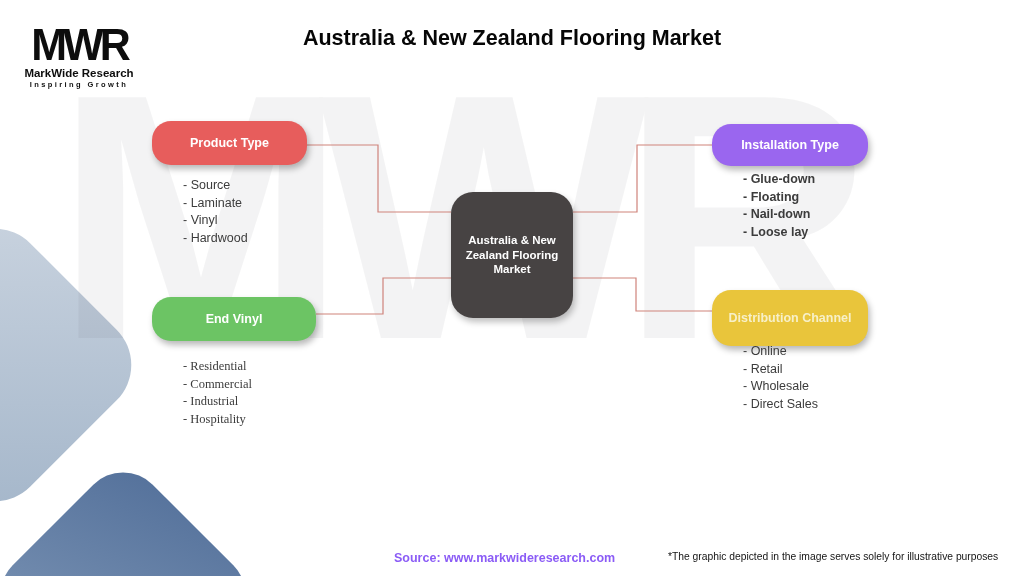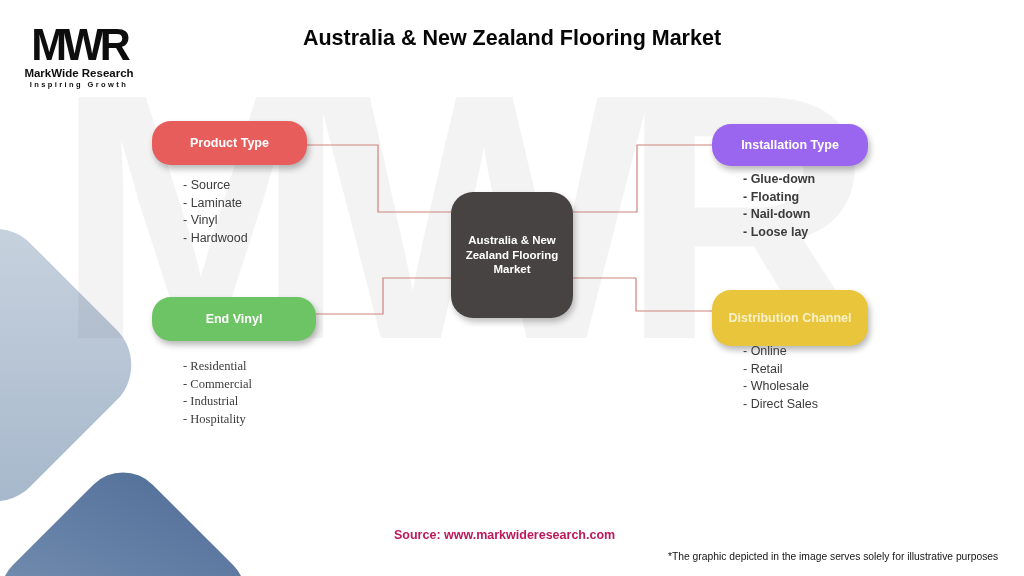--- a/index.html
+++ b/index.html
@@ -76,22 +76,22 @@
     position: absolute; z-index: 2;
     font-size: 12.5px; color: var(--text-dark); line-height: 17.6px;
   }
   .list-product      { left: 183px; top: 177px; }
   .list-installation { left: 743px; top: 171px; font-weight: bold; }
   .list-enduser      { left: 183px; top: 358px; font-family: Liberation Serif, serif; }
   .list-distribution { left: 743px; top: 343px; }
 
   
   .source {
-    position: absolute; left: 394px; top: 528px; z-index: 2;
-    font-size: 12.5px; font-weight: 700; color: #be185d;
+    position: absolute; left: 394px; top: 551px; z-index: 2;
+    font-size: 12.5px; font-weight: 700; color: #8b5cf6;
   }
   .disclaimer {
     position: absolute; left: 668px; top: 551px; z-index: 2;
     font-size: 10.3px; color: #141414;
   }
 </style>
 </head>
 <body>
 
 <div class="canvas">

